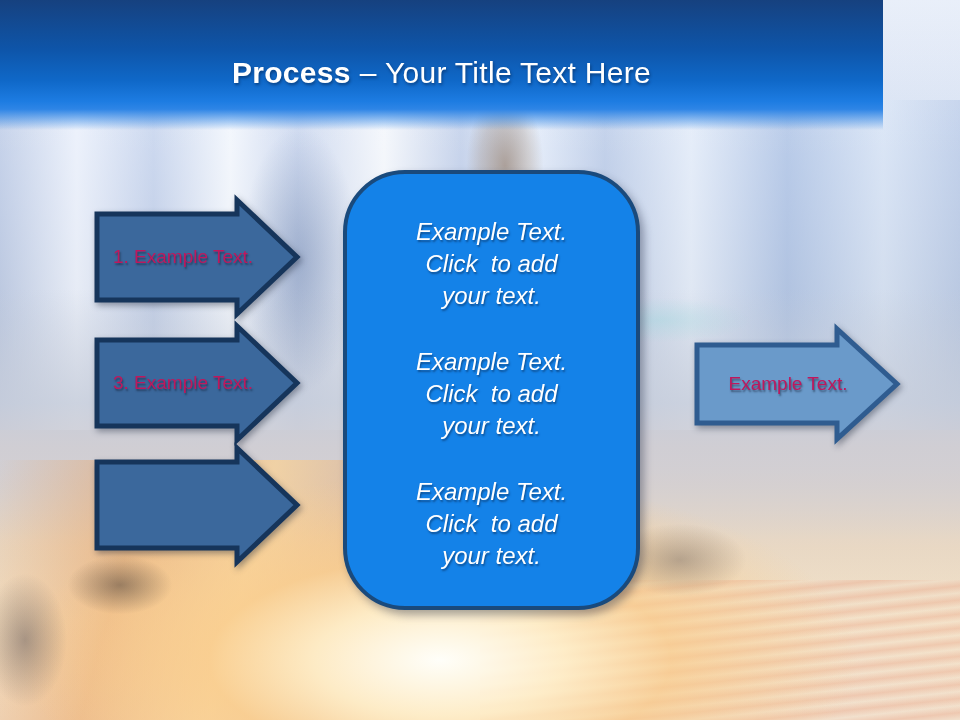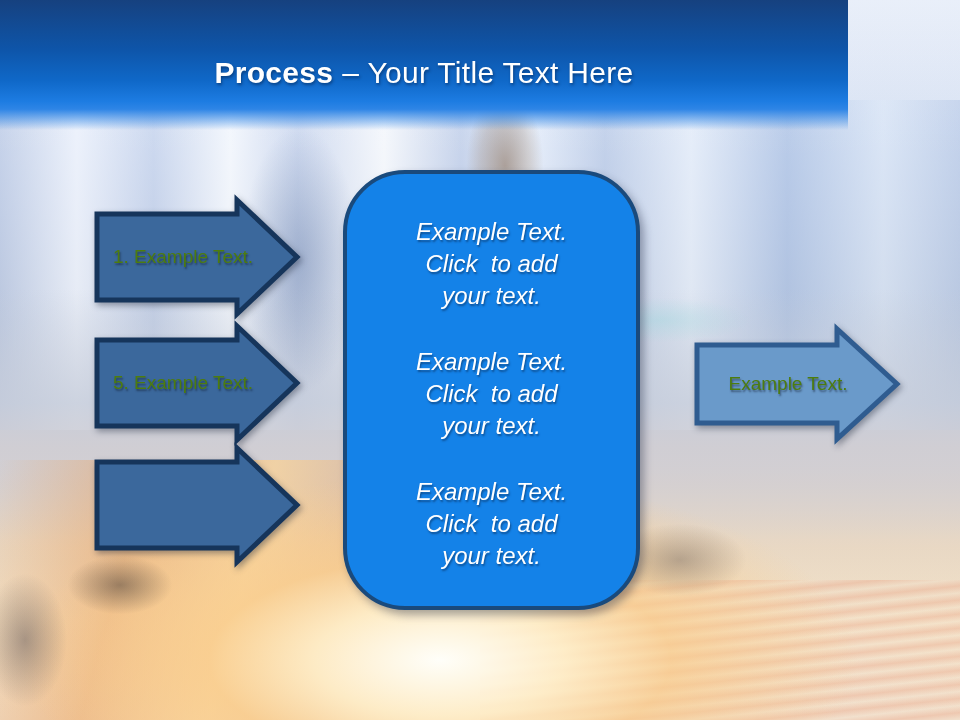--- a/index.html
+++ b/index.html
@@ -49,20 +49,21 @@
       0 0,
       0 100px,
       0 0;
   }
   
   .header{
     position:absolute;left:0;top:0;width:848px;height:130px;
     background:linear-gradient(180deg,
       #16417f 0%, #0e55a9 38%, #0f68c8 62%, #1d7ce2 78%, #2e85e6 84%,
       rgba(240,246,253,0) 100%);
+    padding-left:35px;
   }
   .title{
     position:absolute;left:0;top:56px;width:100%;margin:0;
     text-align:center;color:#ffffff;font-size:30px;font-weight:400;
     letter-spacing:0.3px;
     text-shadow:1px 2px 3px rgba(0,20,50,0.45);
   }
   .title-bold{font-weight:700;}
   .title-rest{font-weight:400;margin-left:9px;}
   
@@ -71,21 +72,21 @@
     filter:drop-shadow(2px 3px 3px rgba(20,30,50,0.40));}
   .arrow-l1{left:94px;top:197px;}
   .arrow-l2{left:94px;top:323px;}
   .arrow-l3{left:94px;top:445px;}
   .arrow-left polygon{fill:#3b689c;stroke:#16355b;stroke-width:5;}
   .arrow-right{left:694px;top:326px;height:116px;}
   .arrow-right polygon{fill:#6a9aca;stroke:#2f5c90;stroke-width:5;}
   .arrow-label{
     position:absolute;left:6px;top:0;bottom:0;width:166px;
     display:flex;align-items:center;justify-content:center;
-    color:#4d7c0f;font-size:19px;white-space:pre;
+    color:#be185d;font-size:19px;white-space:pre;
     text-shadow:1px 2px 2px rgba(20,30,50,0.55);
   }
   .arrow-right .arrow-label{left:16px;width:156px;}
   
   .center-box{
     position:absolute;left:343px;top:170px;width:297px;height:440px;
     box-sizing:border-box;border:4px solid #1a4a7c;border-radius:62px;
     background:linear-gradient(180deg,#2a8fee 0%,#1583ea 18%,#107cе4 60%,#107ce4 100%);
     background-color:#1482e8;
     box-shadow:4px 5px 9px rgba(25,35,60,0.38);
@@ -117,21 +118,21 @@
     <svg viewBox="0 0 206 120" preserveAspectRatio="none">
       <polygon points="3,17 143,17 143,3 203,60 143,117 143,103 3,103"></polygon>
     </svg>
     <div class="arrow-label">1. Example Text.</div>
   </div>
 
   <div class="arrow arrow-left arrow-l2">
     <svg viewBox="0 0 206 120" preserveAspectRatio="none">
       <polygon points="3,17 143,17 143,3 203,60 143,117 143,103 3,103"></polygon>
     </svg>
-    <div class="arrow-label">5. Example Text.</div>
+    <div class="arrow-label">3. Example Text.</div>
   </div>
 
   <div class="arrow arrow-left arrow-l3">
     <svg viewBox="0 0 206 120" preserveAspectRatio="none">
       <polygon points="3,17 143,17 143,3 203,60 143,117 143,103 3,103"></polygon>
     </svg>
   </div>
 
   <div class="center-box">
     <div class="box-content">

